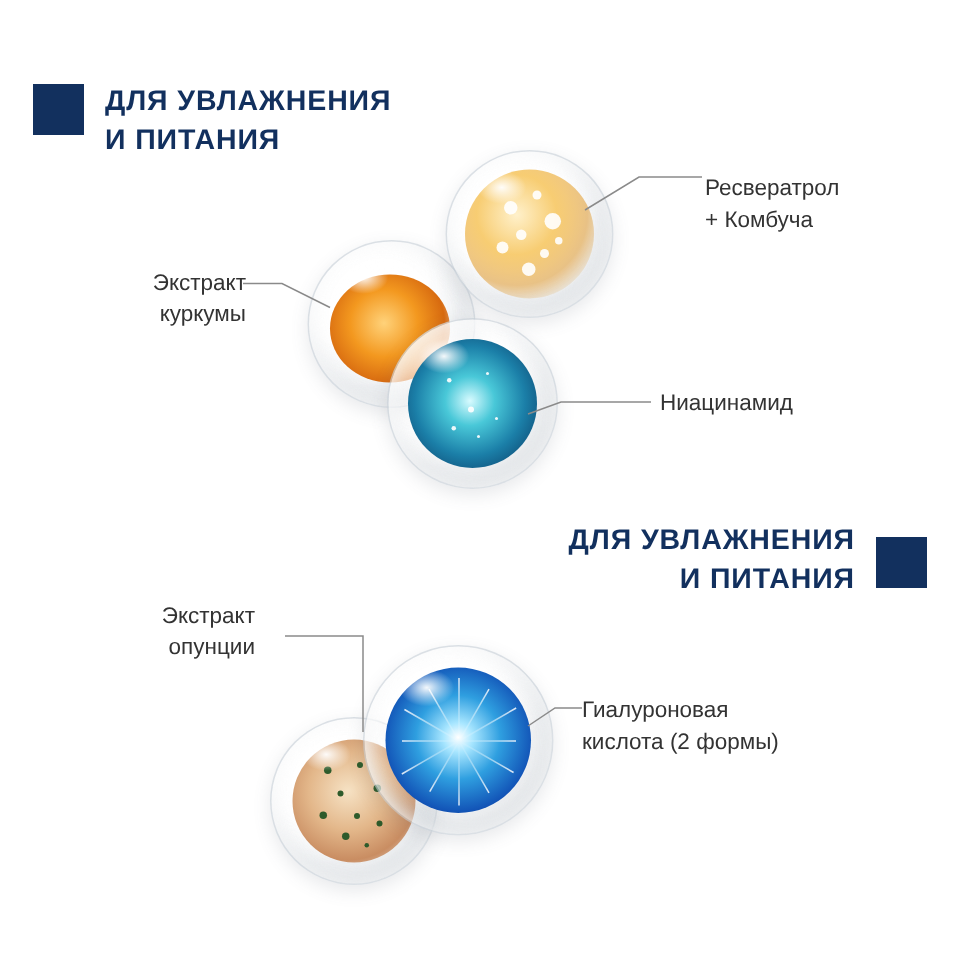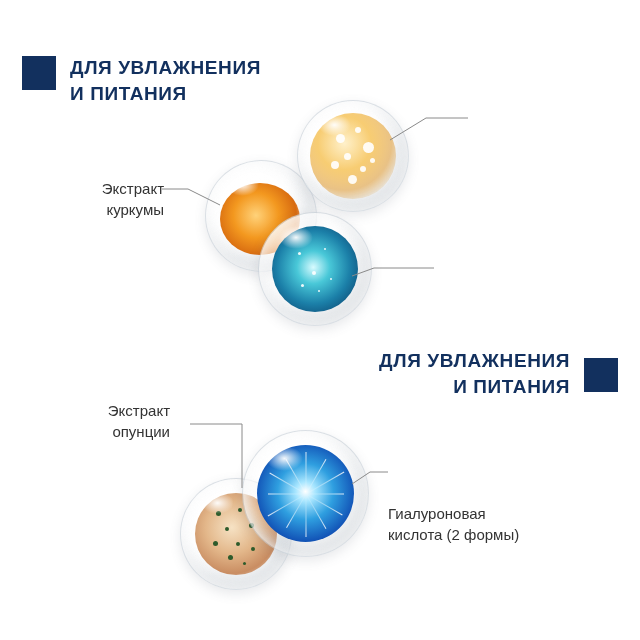--- a/index.html
+++ b/index.html
@@ -44,21 +44,21 @@
     line-height:21px;
     white-space:pre-line;
   }
   .label.right{ text-align:left; }
   .label.left{ text-align:right;margin-left:12px; }
 
   #lbl-resveratrol{ left:470px; top:115px; }
   #lbl-turmeric{ right:476px; top:178px; }
   #lbl-niacinamide{ left:440px; top:258px; }
   #lbl-opuntia{ right:470px; top:400px; }
-  #lbl-hyaluronic{ left:388px; top:463px;margin-top:40px; }
+  #lbl-hyaluronic{ left:388px; top:463px; }
 
   
   .leader{ position:absolute; }
   svg{ display:block; overflow:visible; }
 
   
   .bubble{
     position:absolute;
     border-radius:50%;
   }
@@ -166,22 +166,25 @@
   <svg class="leader" style="left:390px;top:110px;width:90px;height:40px;">
     <polyline points="0,30 36,8 78,8" fill="none" stroke="#8a8a8a" stroke-width="1"></polyline>
   </svg>
   <svg class="leader" style="left:162px;top:183px;width:60px;height:30px;">
     <polyline points="58,22 26,6 0,6" fill="none" stroke="#8a8a8a" stroke-width="1"></polyline>
   </svg>
   <svg class="leader" style="left:352px;top:260px;width:86px;height:26px;">
     <polyline points="0,16 22,8 82,8" fill="none" stroke="#8a8a8a" stroke-width="1"></polyline>
   </svg>
 
+  <div class="label right" id="lbl-resveratrol">Ресвератрол
++ Комбуча</div>
   <div class="label left" id="lbl-turmeric">Экстракт
 куркумы</div>
+  <div class="label right" id="lbl-niacinamide">Ниацинамид</div>
 
   <div class="head-bar" id="bar2"></div>
   <div class="heading" id="head2">ДЛЯ УВЛАЖНЕНИЯ
 И ПИТАНИЯ</div>
 
   <div class="bubble glass" style="left:180px;top:478px;width:110px;height:110px;">
     <div class="core core-sand" style="left:14px;top:14px;width:82px;height:82px;">
       <div class="dot-dark" style="left:26%;top:22%;width:5px;height:5px;"></div>
       <div class="dot-dark" style="left:52%;top:18%;width:4px;height:4px;"></div>
       <div class="dot-dark" style="left:66%;top:36%;width:5px;height:5px;"></div>

